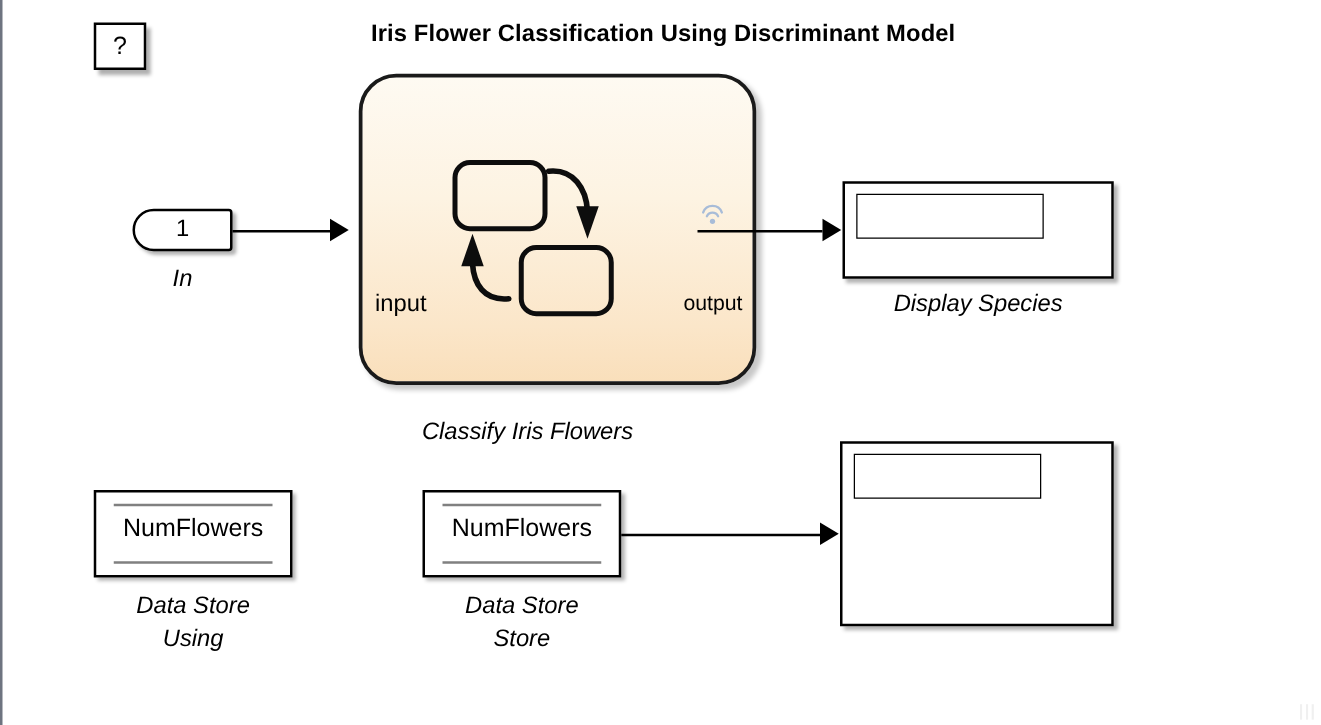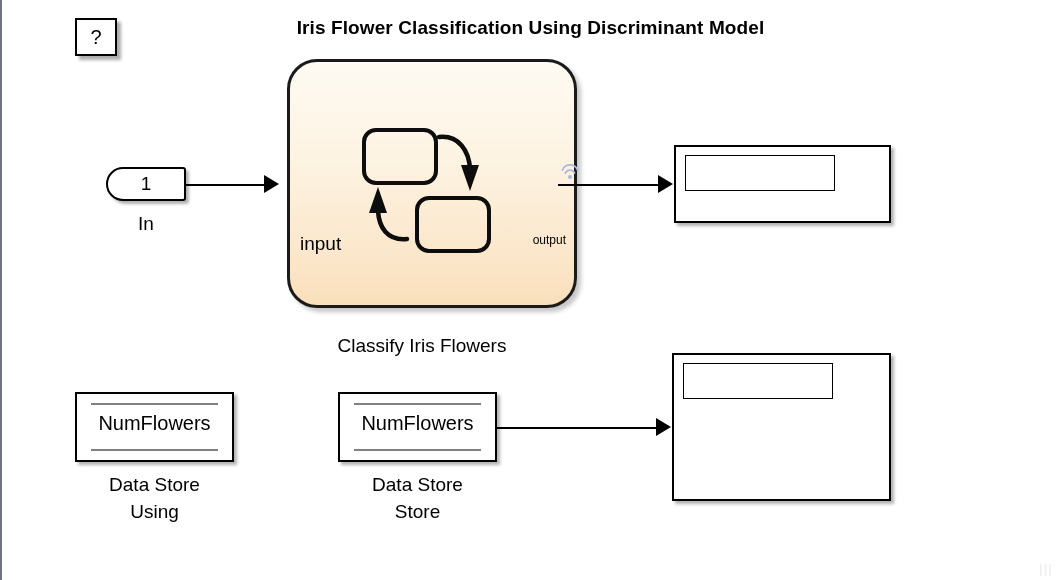--- a/index.html
+++ b/index.html
@@ -21,20 +21,21 @@
 
   
   .lbl {
     position: absolute;
     color: #000000;
     font-size: 19px;
     line-height: 23px;
     text-align: center;
     white-space: pre;
     letter-spacing: 0px;
+    font-style: italic;
   }
 
   
   #title {
     position: absolute;
     left: 0; top: 17px;
     width: 1057px;
     text-align: center;
     font-size: 19px;
     font-weight: bold;
@@ -71,38 +72,38 @@
     display: flex;
     align-items: center;
     justify-content: center;
     font-size: 19px;
   }
 
   
   #chart {
     position: absolute;
     left: 285px; top: 59px;
-    width: 290px; height: 249px;
+    width: 318px; height: 249px;
     border: 3.5px solid #1a1a1a;
     border-radius: 30px;
     box-sizing: border-box;
     background: linear-gradient(to bottom, #fefaf2 0%, #fdf3e2 40%, #fbe6c9 82%, #f9dfbb 100%);
     box-shadow: 4px 4px 4px rgba(0,0,0,0.22);
     text-align: right;
   }
   #chart-input-lbl {
     position: absolute;
     left: 10px; top: 171px;
     font-size: 19px;
     color: #000000;
   }
   #chart-output-lbl {
     position: absolute;
     right: 8px; top: 171px;
-    font-size: 12px;
+    font-size: 17px;
     color: #000000;
   }
   .state-box {
     position: absolute;
     border: 4px solid #0d0d0d;
     border-radius: 14px;
     background: transparent;
     box-sizing: border-box;
   }
   #state-a { left: 72px; top: 66px; width: 76px; height: 57px; }
@@ -241,20 +242,21 @@
   </svg>
 
   <div class="lbl" style="left:285px; top:318px; width:270px;margin-top:16px;">Classify Iris Flowers</div>
 
   <div class="wire" id="wire-out"></div>
   <div class="arrowhead" id="arrow-out"></div>
 
   <div class="display-block" id="display-species">
     <div class="display-inner"></div>
   </div>
+  <div class="lbl" style="left:672px; top:232px; width:217px;">Display Species</div>
 
   <div class="datastore-block" id="dsm-block">
     <div class="ds-rule top"></div>
     <div class="ds-text">NumFlowers</div>
     <div class="ds-rule bottom"></div>
   </div>
   <div class="lbl" style="left:53px; top:473px; width:199px;">Data Store</div>
   <div class="lbl" style="left:53px; top:500px; width:199px;">Using</div>
 
   <div class="datastore-block" id="dsr-block">

